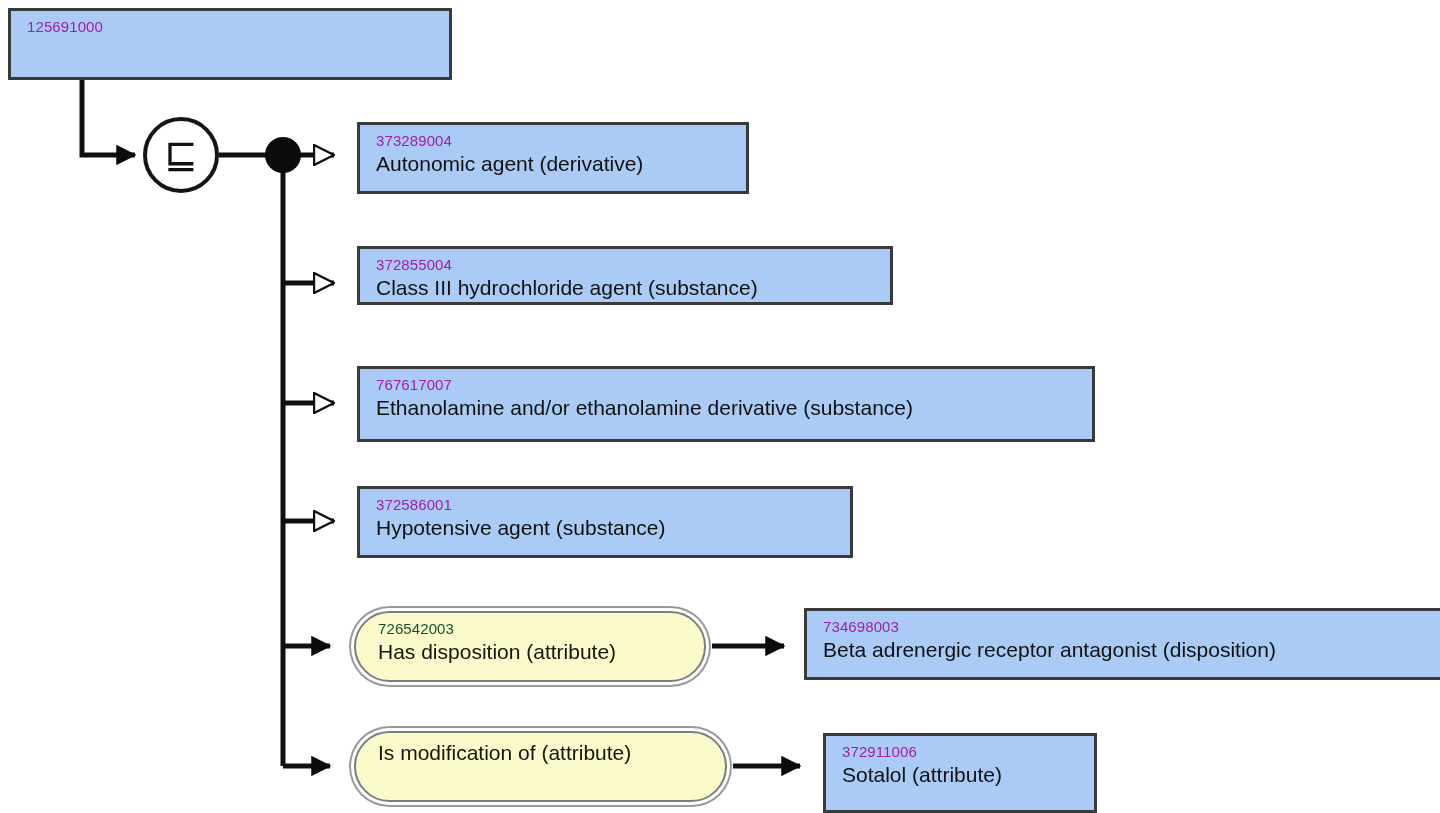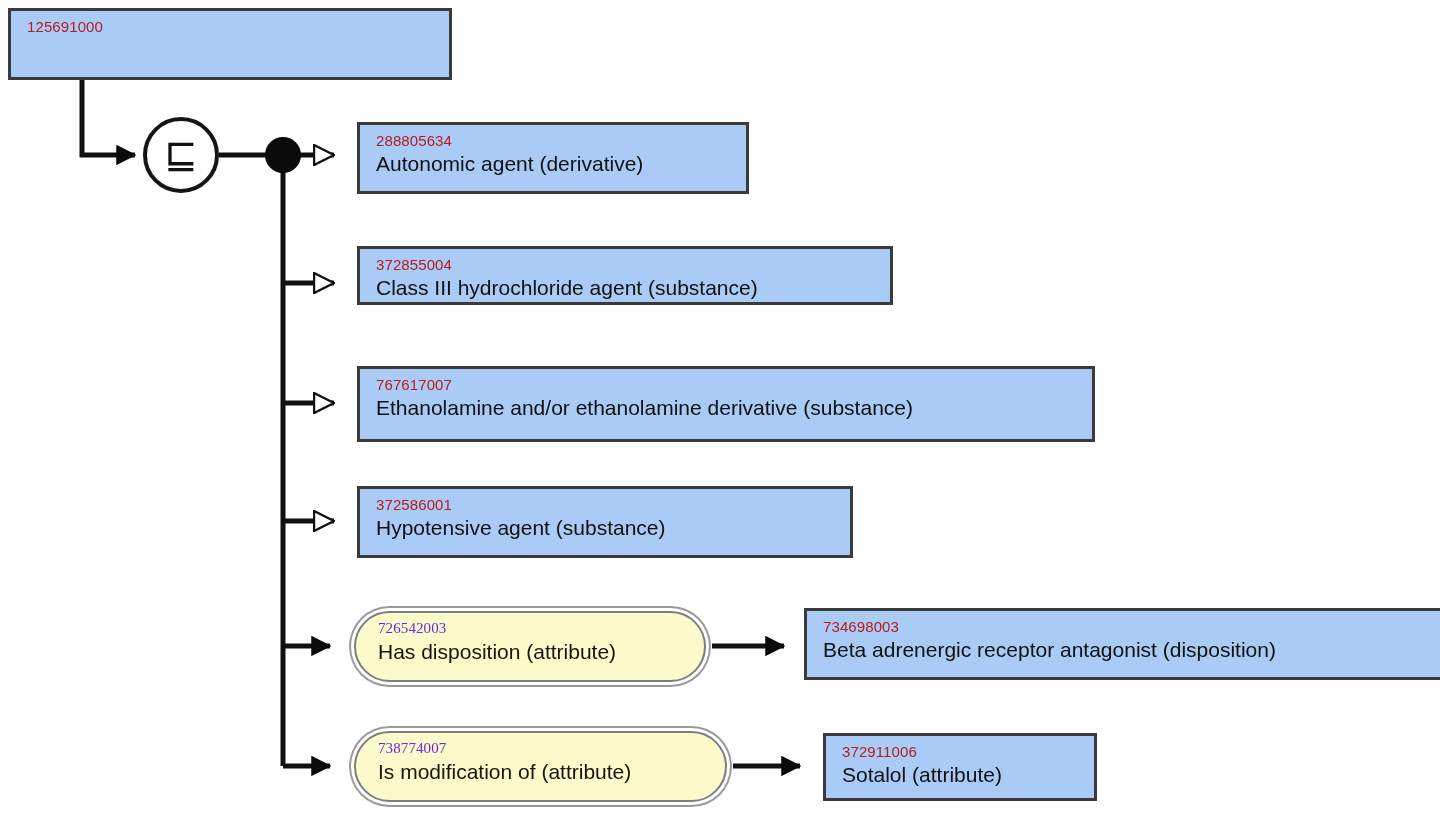--- a/index.html
+++ b/index.html
@@ -43,31 +43,31 @@
     background: #fbfacb;
     border: 2px solid #7d7d7d;
     border-radius: 42px;
     box-shadow: 0 0 0 3px #ffffff, 0 0 0 5px #9a9a9a;
     padding-left: 22px;
   }
   .node .sctid {
     display: block;
     font-size: 15px;
     line-height: 19px;
-    color: #b91c1c;
+    color: #a21caf;
     letter-spacing: .1px;
   }
   .node .term {
     display: block;
     font-size: 21px;
     line-height: 28px;
     color: #111111;
     white-space: nowrap;
   }
-  .node.attribute .sctid { color: #6d28d9; font-family: Liberation Serif, serif; }
+  .node.attribute .sctid { color: #14532d; }
   .node.attribute .term  { color: #16150c; }
 
   
   .isa-circle {
     position: absolute;
     box-sizing: border-box;
     width: 76px;
     height: 76px;
     border: 4px solid #151515;
     border-radius: 50%;
@@ -140,21 +140,21 @@
     <span class="sctid">125691000</span>
   </div>
 
   <div class="isa-circle" style="left:143px; top:117px;">
     <span class="glyph">⊑</span>
   </div>
 
   <div class="junction-dot" style="left:265px; top:137px;"></div>
 
   <div class="node concept" style="left:357px; top:122px; width:392px; height:72px;">
-    <span class="sctid">288805634</span>
+    <span class="sctid">373289004</span>
     <span class="term">Autonomic agent (derivative)</span>
   </div>
 
   <div class="node concept" style="left:357px; top:246px; width:536px; height:59px;">
     <span class="sctid">372855004</span>
     <span class="term">Class III hydrochloride agent (substance)</span>
   </div>
 
   <div class="node concept" style="left:357px; top:366px; width:738px; height:76px;">
     <span class="sctid">767617007</span>
@@ -170,22 +170,21 @@
     <span class="sctid">726542003</span>
     <span class="term">Has disposition (attribute)</span>
   </div>
 
   <div class="node concept" style="left:804px; top:608px; width:640px; height:72px;">
     <span class="sctid">734698003</span>
     <span class="term">Beta adrenergic receptor antagonist (disposition)</span>
   </div>
 
   <div class="node attribute" style="left:354px; top:731px; width:373px; height:71px;">
-    <span class="sctid">738774007</span>
     <span class="term">Is modification of (attribute)</span>
   </div>
 
-  <div class="node concept" style="left:823px; top:733px; width:274px; height:68px;">
+  <div class="node concept" style="left:823px; top:733px; width:274px; height:80px;">
     <span class="sctid">372911006</span>
     <span class="term">Sotalol (attribute)</span>
   </div>
 
 </div>
 
 </body></html>

